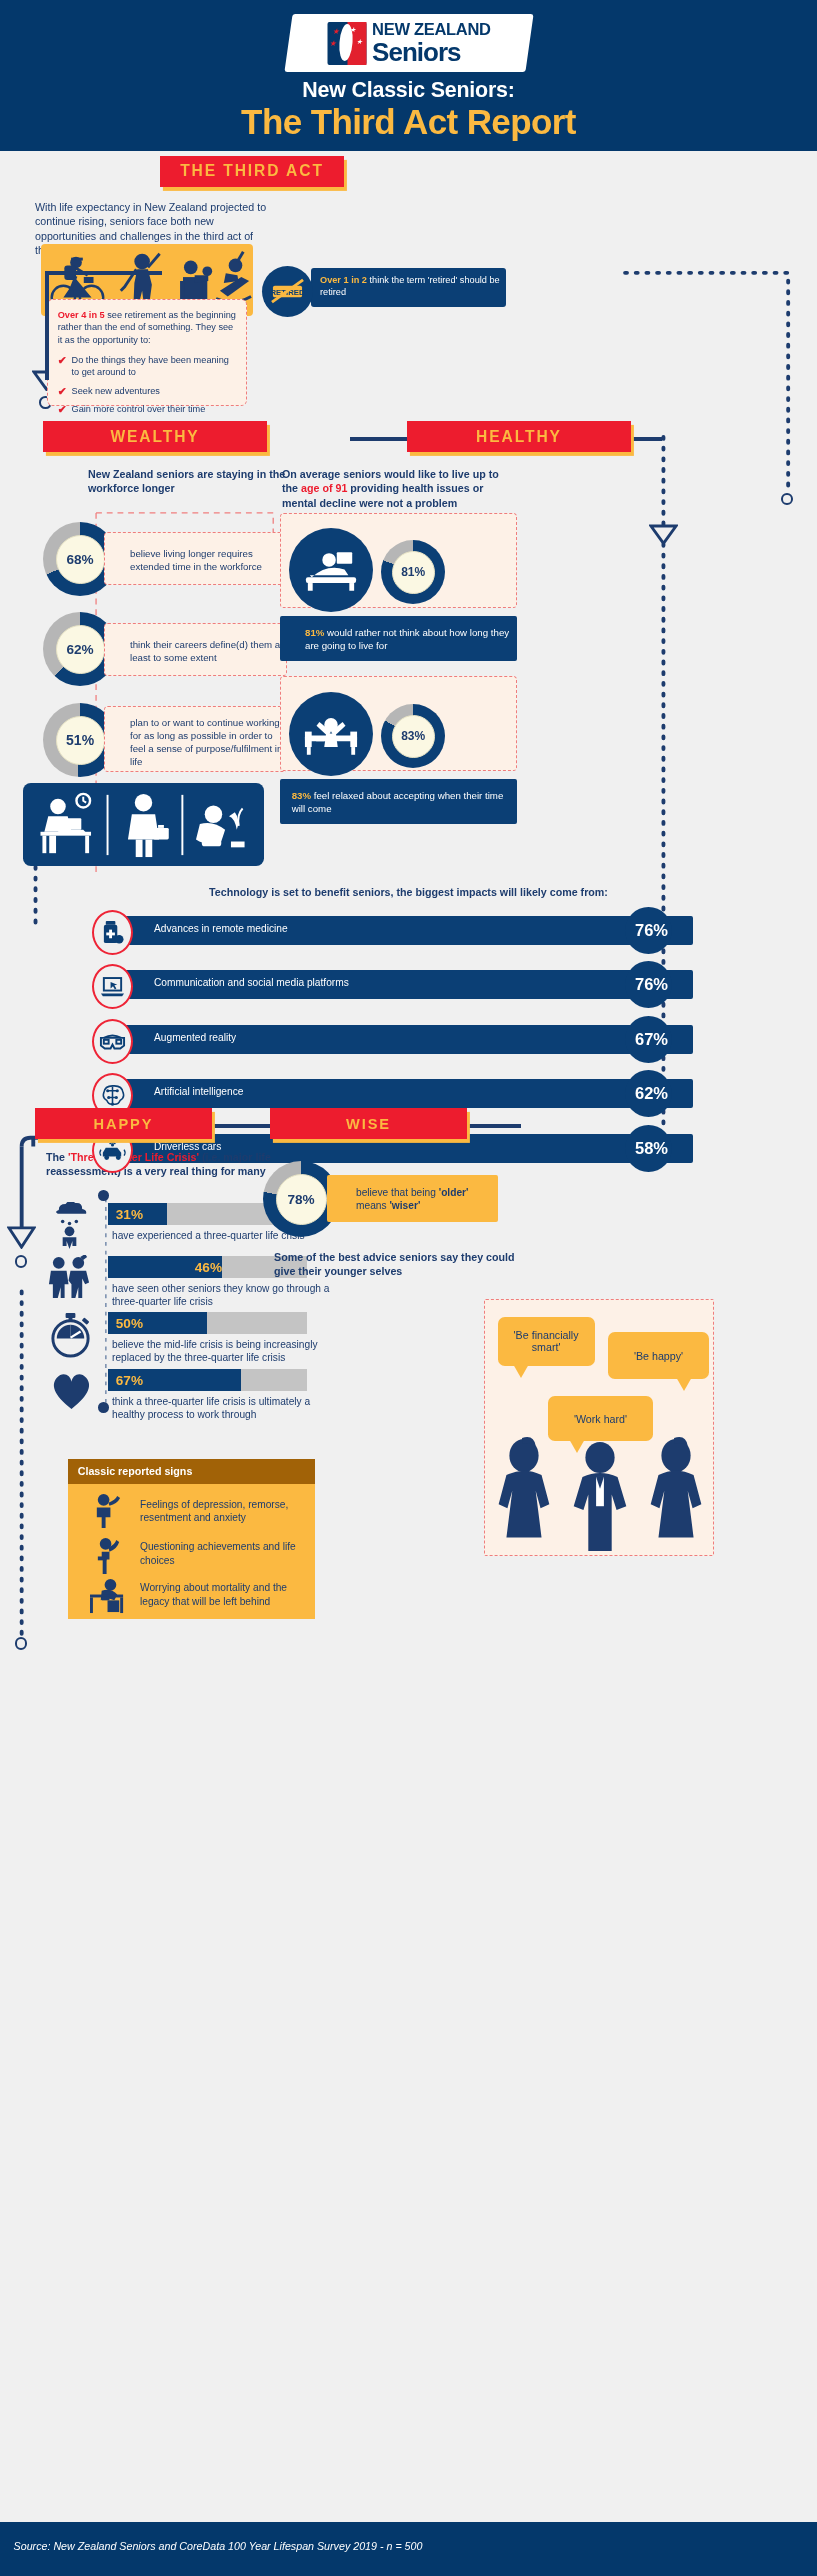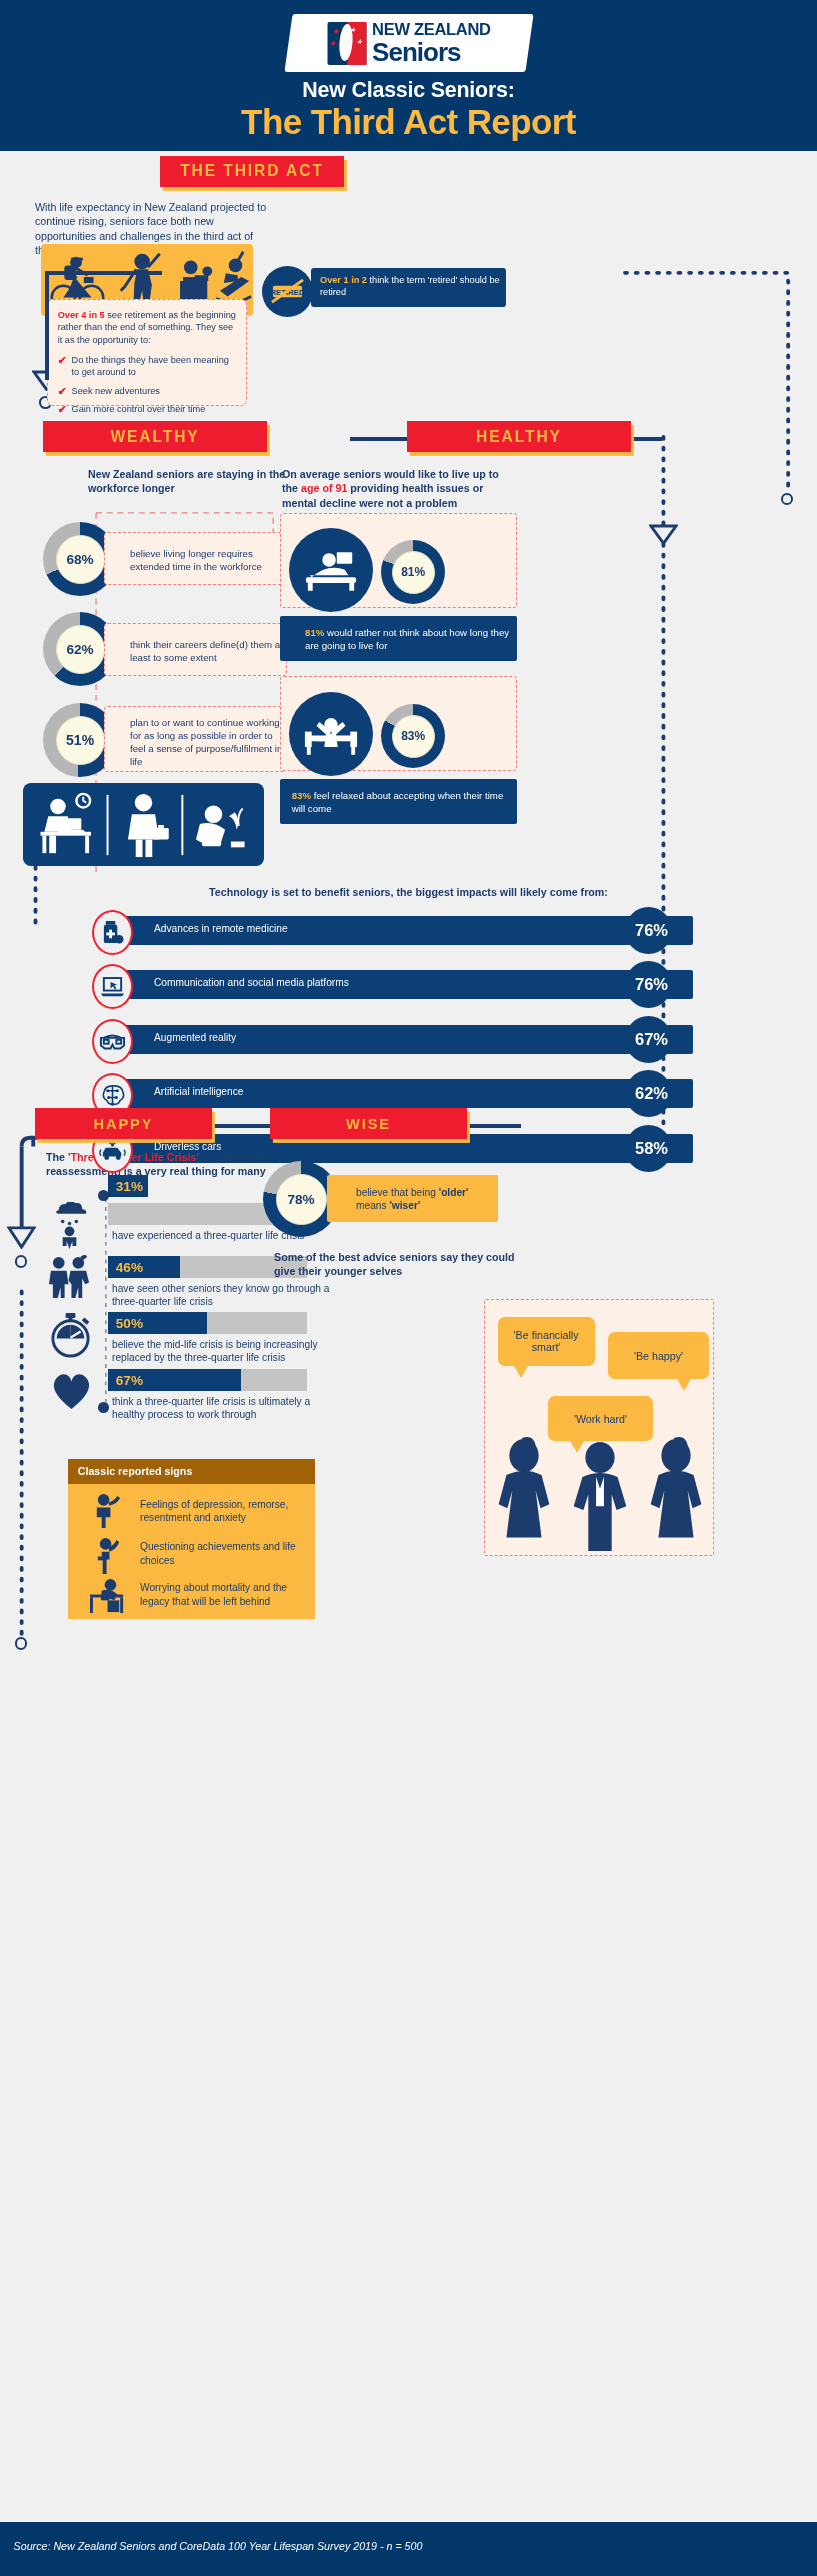--- a/index.html
+++ b/index.html
@@ -473,38 +473,38 @@
           <path d="M10 8 q0 -6 7 -6 q4 -6 10 -1 q7 -1 7 6 q5 1 4 5 H9 q-4 -2 1 -4z"></path>
           <circle cx="14" cy="20" r="1.8"></circle>
           <circle cx="21" cy="22" r="1.8"></circle>
           <circle cx="28" cy="20" r="1.8"></circle>
           <circle cx="21" cy="30" r="5"></circle>
           <path d="M14 36 h14 v9 l-4 0 v-5 l-3 8 l-3 -8 v5 h-4z"></path>
         </g>
       </svg>
   </div>
   <div class="hb-track" style="left:108px;top:1052px;width:199px;"></div>
-  <div class="hb-fill" style="left:108px;top:1024px;width:40px;">
+  <div class="hb-fill" style="left:108px;top:1052px;width:59px;">
       <span>31%</span>
     </div>
   <p class="hb-desc" style="left:112px;top:1078px;width:224px;">have experienced a three-quarter life crisis</p>
 
   <div style="position:absolute;left:45px;top:1104px;width:49px;height:45px;">
     <svg width="49" height="45" viewBox="0 0 50 46">
         <g fill="#1d3c6e">
           <circle cx="14" cy="8" r="6"></circle>
           <path d="M6 16 h16 l2 14 h-4 v14 h-4 v-11 l-3 11 h-5 v-14 h-4z"></path>
           <circle cx="34" cy="8" r="6"></circle>
           <path d="M26 16 h16 l3 12 l-4 2 l-3 -6 v20 h-4 v-11 l-3 11 h-4 v-14 l-3 -4z"></path>
           <path d="M36 2 l5 -3 l2 3 l-4 3z"></path>
         </g>
       </svg>
   </div>
   <div class="hb-track" style="left:108px;top:1105px;width:199px;"></div>
-  <div class="hb-fill" style="left:108px;top:1105px;width:72px;">
+  <div class="hb-fill" style="left:108px;top:1105px;width:114px;justify-content:flex-end;">
       <span>46%</span>
     </div>
   <p class="hb-desc" style="left:112px;top:1131px;width:224px;">have seen other seniors they know go through a three-quarter life crisis</p>
 
   <div style="position:absolute;left:47px;top:1160px;width:47px;height:49px;">
     <svg width="47" height="49" viewBox="0 0 48 50">
         <g fill="none" stroke="#1d3c6e" stroke-width="3">
           <circle cx="24" cy="28" r="18"></circle>
         </g>
         <g fill="#1d3c6e">

